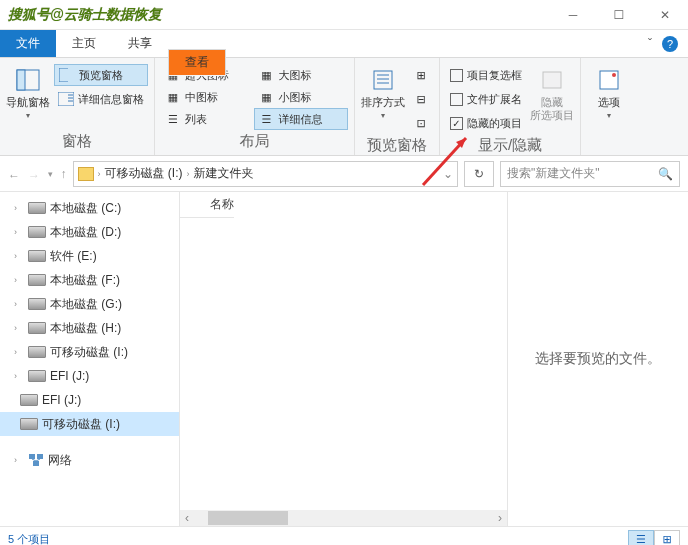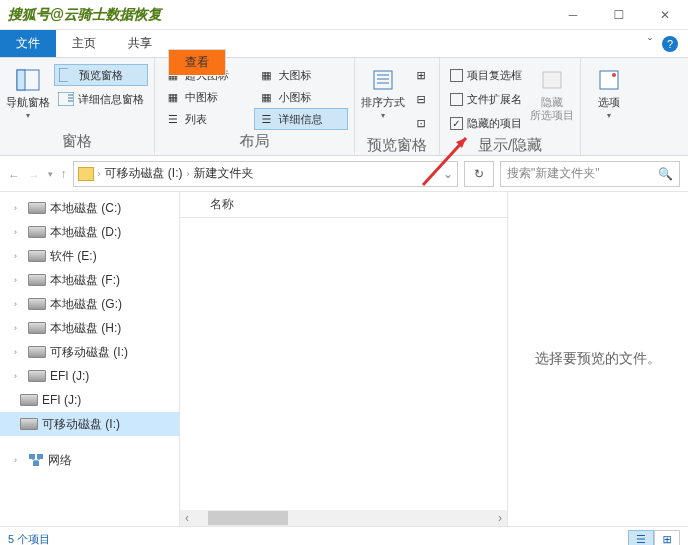--- a/index.html
+++ b/index.html
@@ -41,21 +41,21 @@
 .search-box { width: 180px; height: 26px; border: 1px solid #ccc; display: flex; align-items: center; padding: 0 6px; color: #888; gap: 6px; }
 
 .content { display: flex; height: 334px; }
 .tree { width: 180px; border-right: 1px solid #e5e5e5; overflow-y: auto; padding-top: 4px; }
 .tree-item { display: flex; align-items: center; gap: 4px; height: 24px; padding-left: 14px; font-size: 12px; }
 .tree-item.sel { background: #cce8ff; }
 .tree-item .exp { width: 10px; color: #888; font-size: 9px; }
 .drive-icon { width: 18px; height: 12px; background: linear-gradient(#ddd,#999); border-radius: 1px; border: 1px solid #888; }
 .net-icon { width: 16px; height: 14px; }
 
-.filelist { flex: 1; border-right: 1px solid #e5e5e5; display: flex; flex-direction: column; position: relative; }
+.filelist { flex: 1; border-right: 1px solid #e5e5e5; display: flex; flex-direction: row; position: relative; }
 .col-header { height: 26px; border-bottom: 1px solid #e5e5e5; display: flex; align-items: center; padding-left: 30px; color: #444; font-size: 12px; }
 .file-row { display: flex; align-items: center; gap: 8px; height: 22px; padding-left: 24px; font-size: 12px; }
 .file-icon { width: 14px; height: 16px; border: 1px solid #6aa2d8; background: #fff; position: relative; }
 .file-icon::after { content: ''; position: absolute; left: 2px; top: 4px; right: 2px; height: 6px; background: repeating-linear-gradient(#6aa2d8 0 1px, transparent 1px 3px); }
 .filelist-scroll { position: absolute; bottom: 0; left: 0; right: 0; height: 16px; background: #f0f0f0; display: flex; align-items: center; }
 .filelist-scroll .thumb { width: 80px; height: 14px; background: #ccc; margin-left: 14px; }
 
 .preview { width: 180px; display: flex; align-items: center; justify-content: center; color: #666; font-size: 14px; padding: 10px; text-align: center; }
 
 .statusbar { height: 26px; border-top: 1px solid #e5e5e5; display: flex; align-items: center; padding: 0 8px; font-size: 11px; color: #1560b3; }

